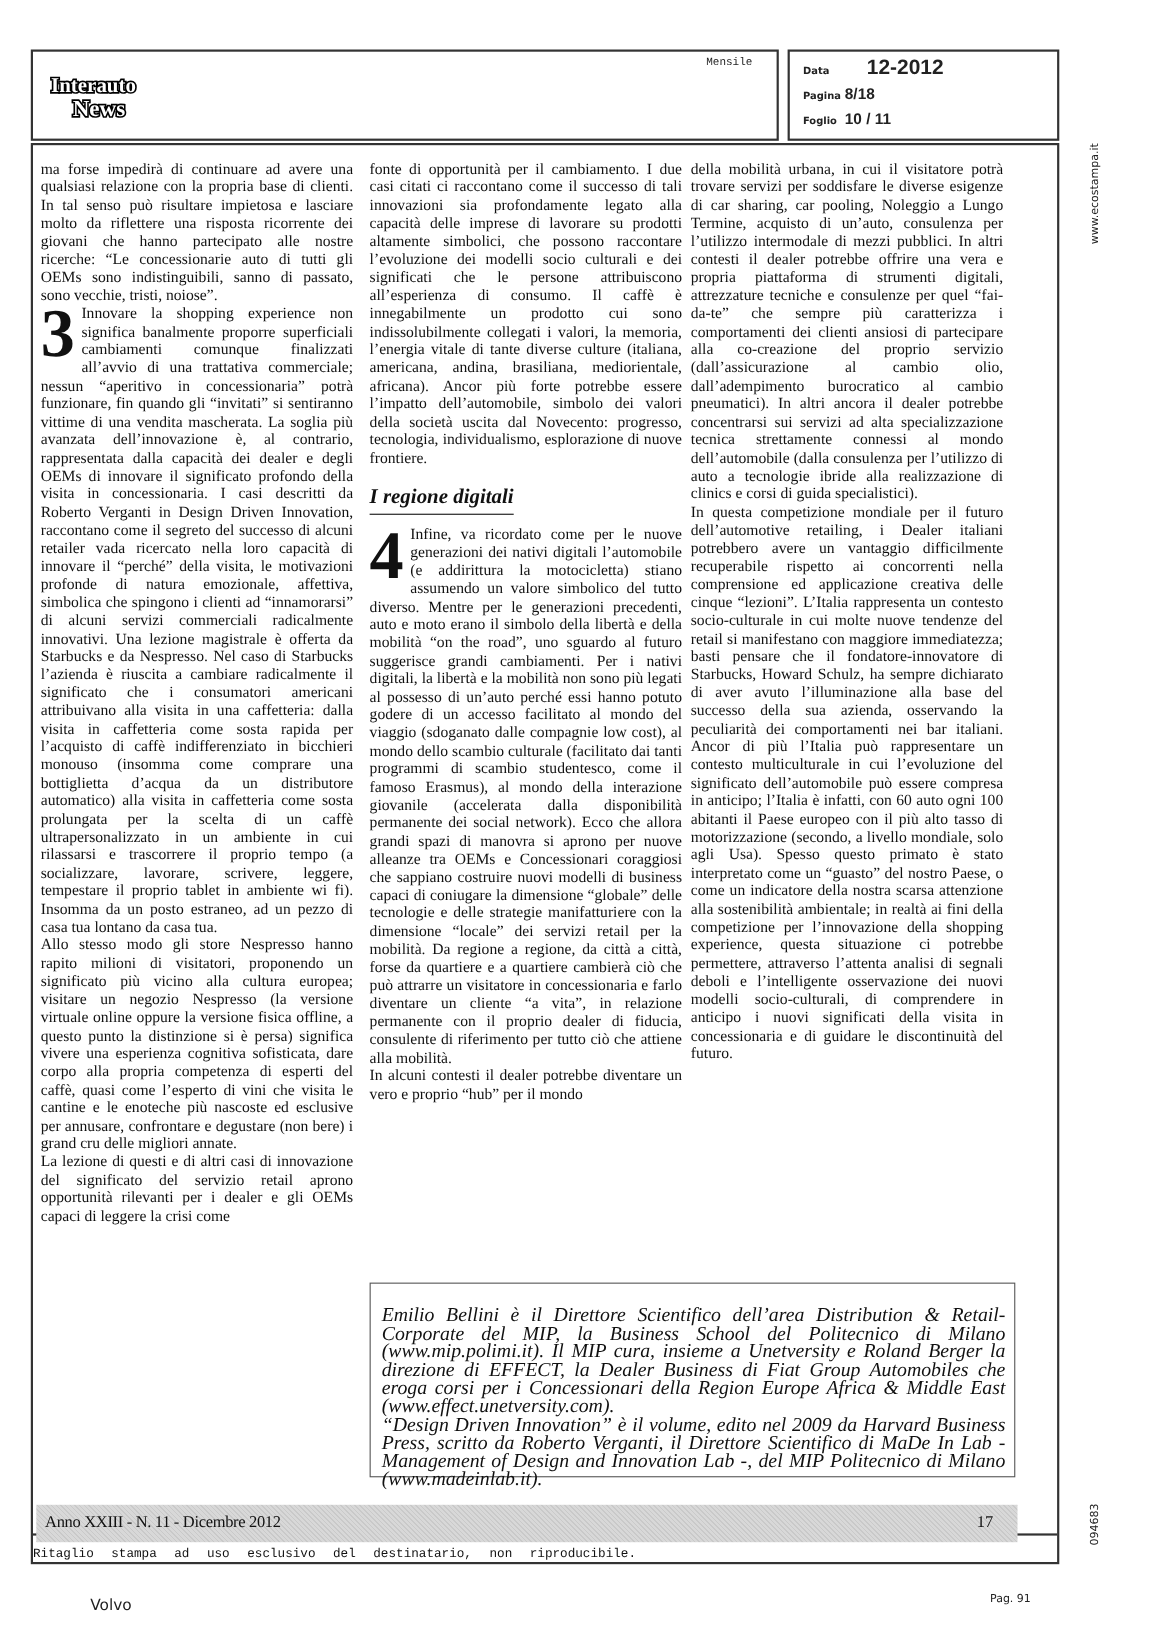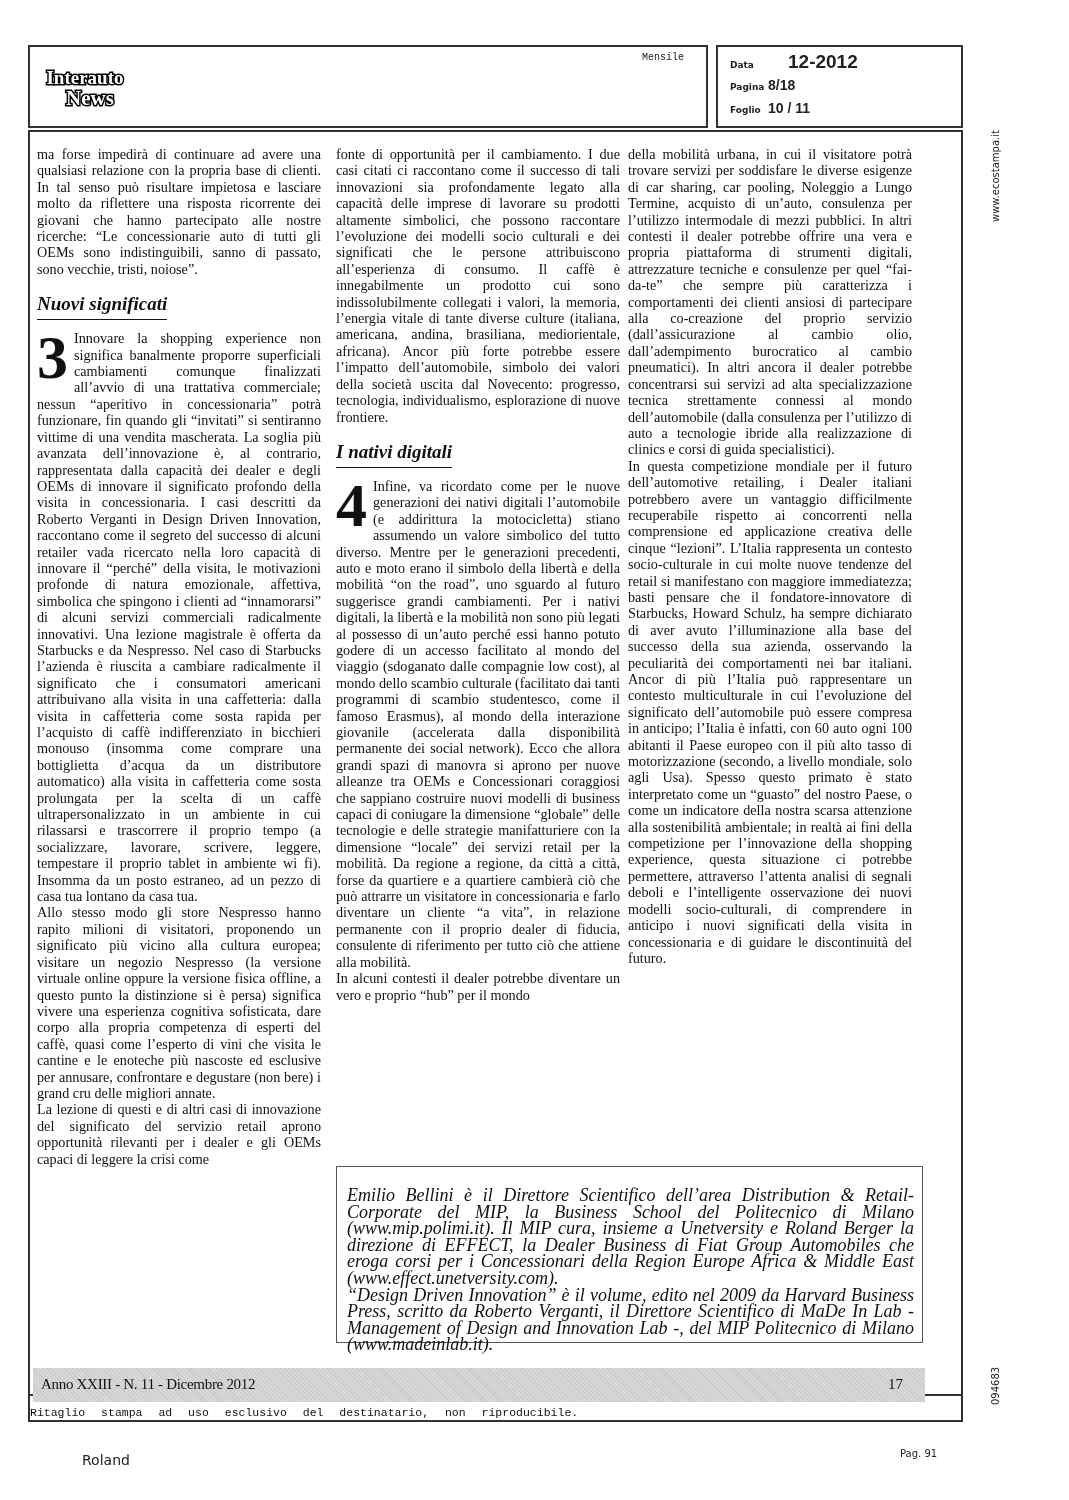--- a/index.html
+++ b/index.html
@@ -72,43 +72,42 @@
 
 <div class="frame">
   <div class="frame-divider"></div>
 </div>
 
 <div class="vtext site">www.ecostampa.it</div>
 <div class="vtext code">094683</div>
 
 <div class="col col1">
   <p>ma forse impedirà di continuare ad avere una qualsiasi relazione con la propria base di clienti. In tal senso può risultare impietosa e lasciare molto da riflettere una risposta ricorrente dei giovani che hanno partecipato alle nostre ricerche: “Le concessionarie auto di tutti gli OEMs sono indistinguibili, sanno di passato, sono vecchie, tristi, noiose”.</p>
-  <div class="section-wrap"><p class="section-title">Nuovi significati</p></div>
   <p><span class="dropcap">3</span><span>Innovare la shopping experience non significa banalmente proporre superficiali cambiamenti comunque finalizzati all’avvio di una trattativa commerciale; nessun “aperitivo in concessionaria” potrà funzionare, fin quando gli “invitati” si sentiranno vittime di una vendita mascherata. La soglia più avanzata dell’innovazione è, al contrario, rappresentata dalla capacità dei dealer e degli OEMs di innovare il significato profondo della visita in concessionaria. I casi descritti da Roberto Verganti in Design Driven Innovation, raccontano come il segreto del successo di alcuni retailer vada ricercato nella loro capacità di innovare il “perché” della visita, le motivazioni profonde di natura emozionale, affettiva, simbolica che spingono i clienti ad “innamorarsi” di alcuni servizi commerciali radicalmente innovativi. Una lezione magistrale è offerta da Starbucks e da Nespresso. Nel caso di Starbucks l’azienda è riuscita a cambiare radicalmente il significato che i consumatori americani attribuivano alla visita in una caffetteria: dalla visita in caffetteria come sosta rapida per l’acquisto di caffè indifferenziato in bicchieri monouso (insomma come comprare una bottiglietta d’acqua da un distributore automatico) alla visita in caffetteria come sosta prolungata per la scelta di un caffè ultrapersonalizzato in un ambiente in cui rilassarsi e trascorrere il proprio tempo (a socializzare, lavorare, scrivere, leggere, tempestare il proprio tablet in ambiente wi fi). Insomma da un posto estraneo, ad un pezzo di casa tua lontano da casa tua.</span></p>
   <p>Allo stesso modo gli store Nespresso hanno rapito milioni di visitatori, proponendo un significato più vicino alla cultura europea; visitare un negozio Nespresso (la versione virtuale online oppure la versione fisica offline, a questo punto la distinzione si è persa) significa vivere una esperienza cognitiva sofisticata, dare corpo alla propria competenza di esperti del caffè, quasi come l’esperto di vini che visita le cantine e le enoteche più nascoste ed esclusive per annusare, confrontare e degustare (non bere) i grand cru delle migliori annate.</p>
   <p>La lezione di questi e di altri casi di innovazione del significato del servizio retail aprono opportunità rilevanti per i dealer e gli OEMs capaci di leggere la crisi come</p>
 </div>
 
 <div class="col col2">
   <p>fonte di opportunità per il cambiamento. I due casi citati ci raccontano come il successo di tali innovazioni sia profondamente legato alla capacità delle imprese di lavorare su prodotti altamente simbolici, che possono raccontare l’evoluzione dei modelli socio culturali e dei significati che le persone attribuiscono all’esperienza di consumo. Il caffè è innegabilmente un prodotto cui sono indissolubilmente collegati i valori, la memoria, l’energia vitale di tante diverse culture (italiana, americana, andina, brasiliana, mediorientale, africana). Ancor più forte potrebbe essere l’impatto dell’automobile, simbolo dei valori della società uscita dal Novecento: progresso, tecnologia, individualismo, esplorazione di nuove frontiere.</p>
-  <div class="section-wrap"><p class="section-title">I nativi digitali</p></div>
+  <div class="section-wrap"><p class="section-title">I regione digitali</p></div>
   <p><span class="dropcap">4</span><span>Infine, va ricordato come per le nuove generazioni dei nativi digitali l’automobile (e addirittura la motocicletta) stiano assumendo un valore simbolico del tutto diverso. Mentre per le generazioni precedenti, auto e moto erano il simbolo della libertà e della mobilità “on the road”, uno sguardo al futuro suggerisce grandi cambiamenti. Per i nativi digitali, la libertà e la mobilità non sono più legati al possesso di un’auto perché essi hanno potuto godere di un accesso facilitato al mondo del viaggio (sdoganato dalle compagnie low cost), al mondo dello scambio culturale (facilitato dai tanti programmi di scambio studentesco, come il famoso Erasmus), al mondo della interazione giovanile (accelerata dalla disponibilità permanente dei social network). Ecco che allora grandi spazi di manovra si aprono per nuove alleanze tra OEMs e Concessionari coraggiosi che sappiano costruire nuovi modelli di business capaci di coniugare la dimensione “globale” delle tecnologie e delle strategie manifatturiere con la dimensione “locale” dei servizi retail per la mobilità. Da regione a regione, da città a città, forse da quartiere e a quartiere cambierà ciò che può attrarre un visitatore in concessionaria e farlo diventare un cliente “a vita”, in relazione permanente con il proprio dealer di fiducia, consulente di riferimento per tutto ciò che attiene alla mobilità.</span></p>
   <p>In alcuni contesti il dealer potrebbe diventare un vero e proprio “hub” per il mondo</p>
 </div>
 
 <div class="col col3">
   <p>della mobilità urbana, in cui il visitatore potrà trovare servizi per soddisfare le diverse esigenze di car sharing, car pooling, Noleggio a Lungo Termine, acquisto di un’auto, consulenza per l’utilizzo intermodale di mezzi pubblici. In altri contesti il dealer potrebbe offrire una vera e propria piattaforma di strumenti digitali, attrezzature tecniche e consulenze per quel “fai-da-te” che sempre più caratterizza i comportamenti dei clienti ansiosi di partecipare alla co-creazione del proprio servizio (dall’assicurazione al cambio olio, dall’adempimento burocratico al cambio pneumatici). In altri ancora il dealer potrebbe concentrarsi sui servizi ad alta specializzazione tecnica strettamente connessi al mondo dell’automobile (dalla consulenza per l’utilizzo di auto a tecnologie ibride alla realizzazione di clinics e corsi di guida specialistici).</p>
   <p>In questa competizione mondiale per il futuro dell’automotive retailing, i Dealer italiani potrebbero avere un vantaggio difficilmente recuperabile rispetto ai concorrenti nella comprensione ed applicazione creativa delle cinque “lezioni”. L’Italia rappresenta un contesto socio-culturale in cui molte nuove tendenze del retail si manifestano con maggiore immediatezza; basti pensare che il fondatore-innovatore di Starbucks, Howard Schulz, ha sempre dichiarato di aver avuto l’illuminazione alla base del successo della sua azienda, osservando la peculiarità dei comportamenti nei bar italiani. Ancor di più l’Italia può rappresentare un contesto multiculturale in cui l’evoluzione del significato dell’automobile può essere compresa in anticipo; l’Italia è infatti, con 60 auto ogni 100 abitanti il Paese europeo con il più alto tasso di motorizzazione (secondo, a livello mondiale, solo agli Usa). Spesso questo primato è stato interpretato come un “guasto” del nostro Paese, o come un indicatore della nostra scarsa attenzione alla sostenibilità ambientale; in realtà ai fini della competizione per l’innovazione della shopping experience, questa situazione ci potrebbe permettere, attraverso l’attenta analisi di segnali deboli e l’intelligente osservazione dei nuovi modelli socio-culturali, di comprendere in anticipo i nuovi significati della visita in concessionaria e di guidare le discontinuità del futuro.</p>
 </div>
 
 <div class="author-box">
   <p>Emilio Bellini è il Direttore Scientifico dell’area Distribution &amp; Retail-Corporate del MIP, la Business School del Politecnico di Milano (www.mip.polimi.it). Il MIP cura, insieme a Unetversity e Roland Berger la direzione di EFFECT, la Dealer Business di Fiat Group Automobiles che eroga corsi per i Concessionari della Region Europe Africa &amp; Middle East (www.effect.unetversity.com).</p>
   <p>“Design Driven Innovation” è il volume, edito nel 2009 da Harvard Business Press, scritto da Roberto Verganti, il Direttore Scientifico di MaDe In Lab - Management of Design and Innovation Lab -, del MIP Politecnico di Milano (www.madeinlab.it).</p>
 </div>
 
 <div class="footer-band">
   <span class="footer-issue">Anno XXIII - N. 11 - Dicembre 2012</span>
   <span class="footer-page">17</span>
 </div>
 <div class="disclaimer">Ritaglio stampa ad uso esclusivo del destinatario, non riproducibile.</div>
 
-<div class="bottom-left">Roland</div>
+<div class="bottom-left">Volvo</div>
 <div class="bottom-right">Pag. 91</div>
 
 </body></html>

